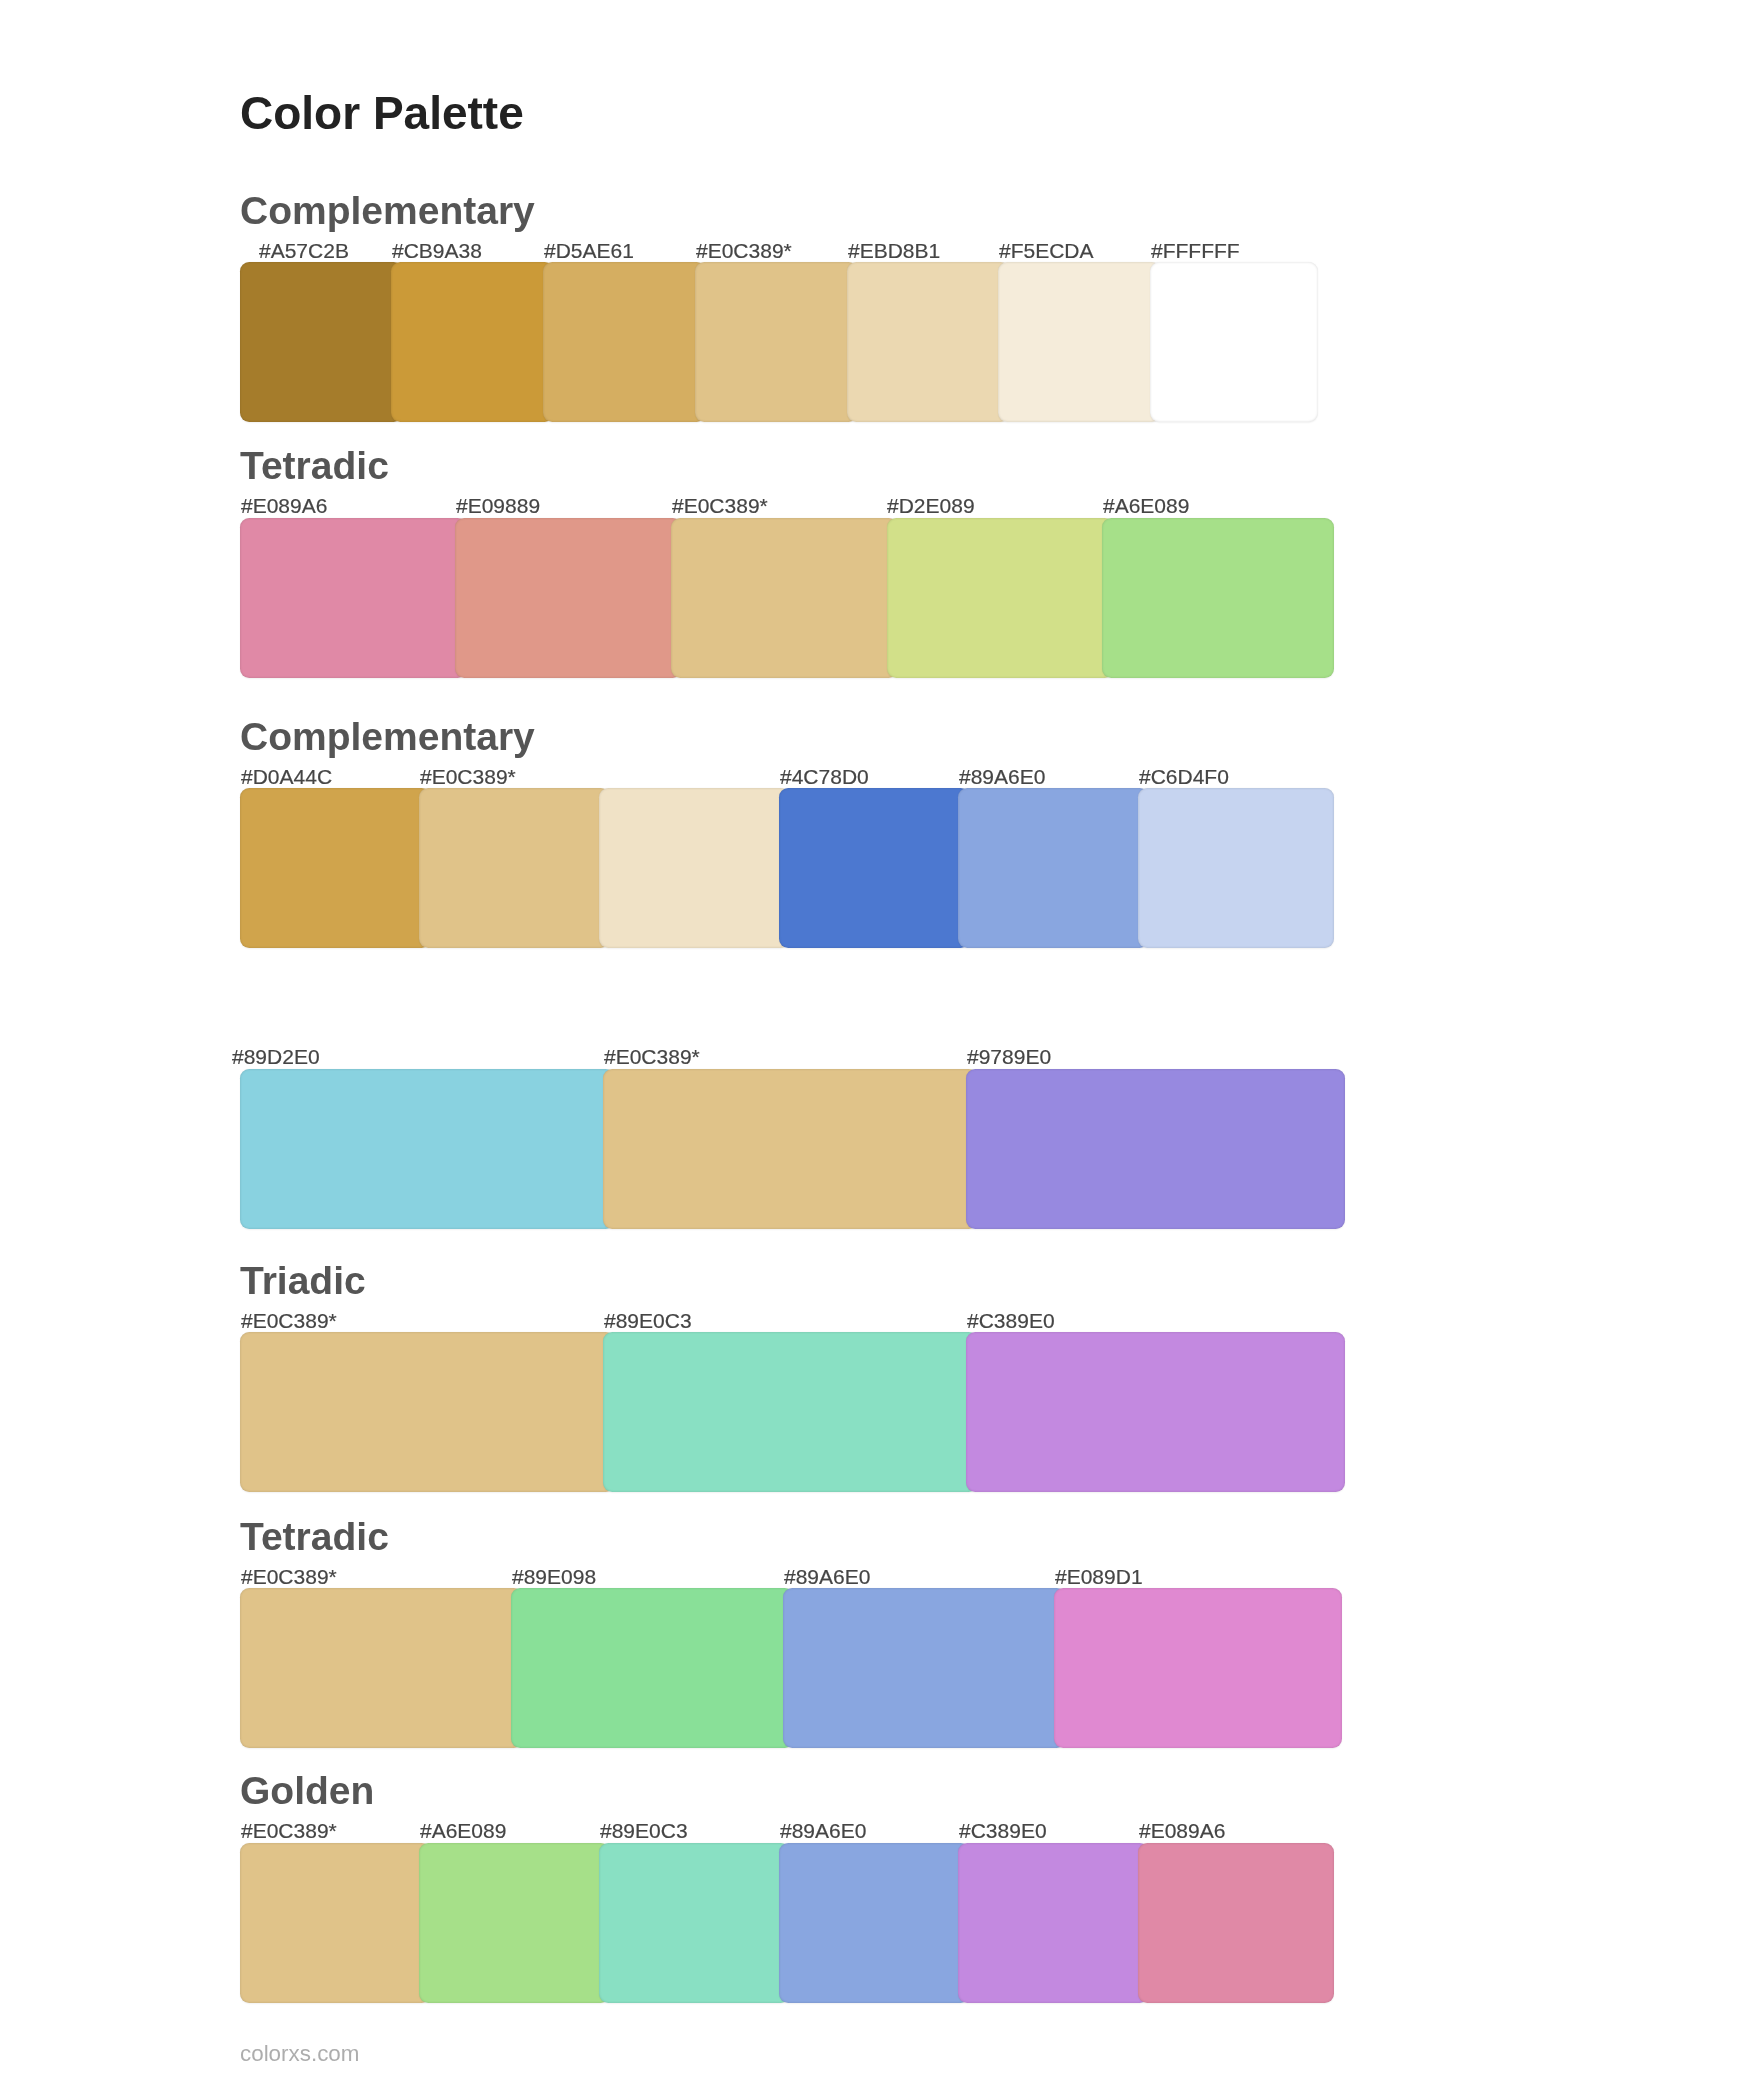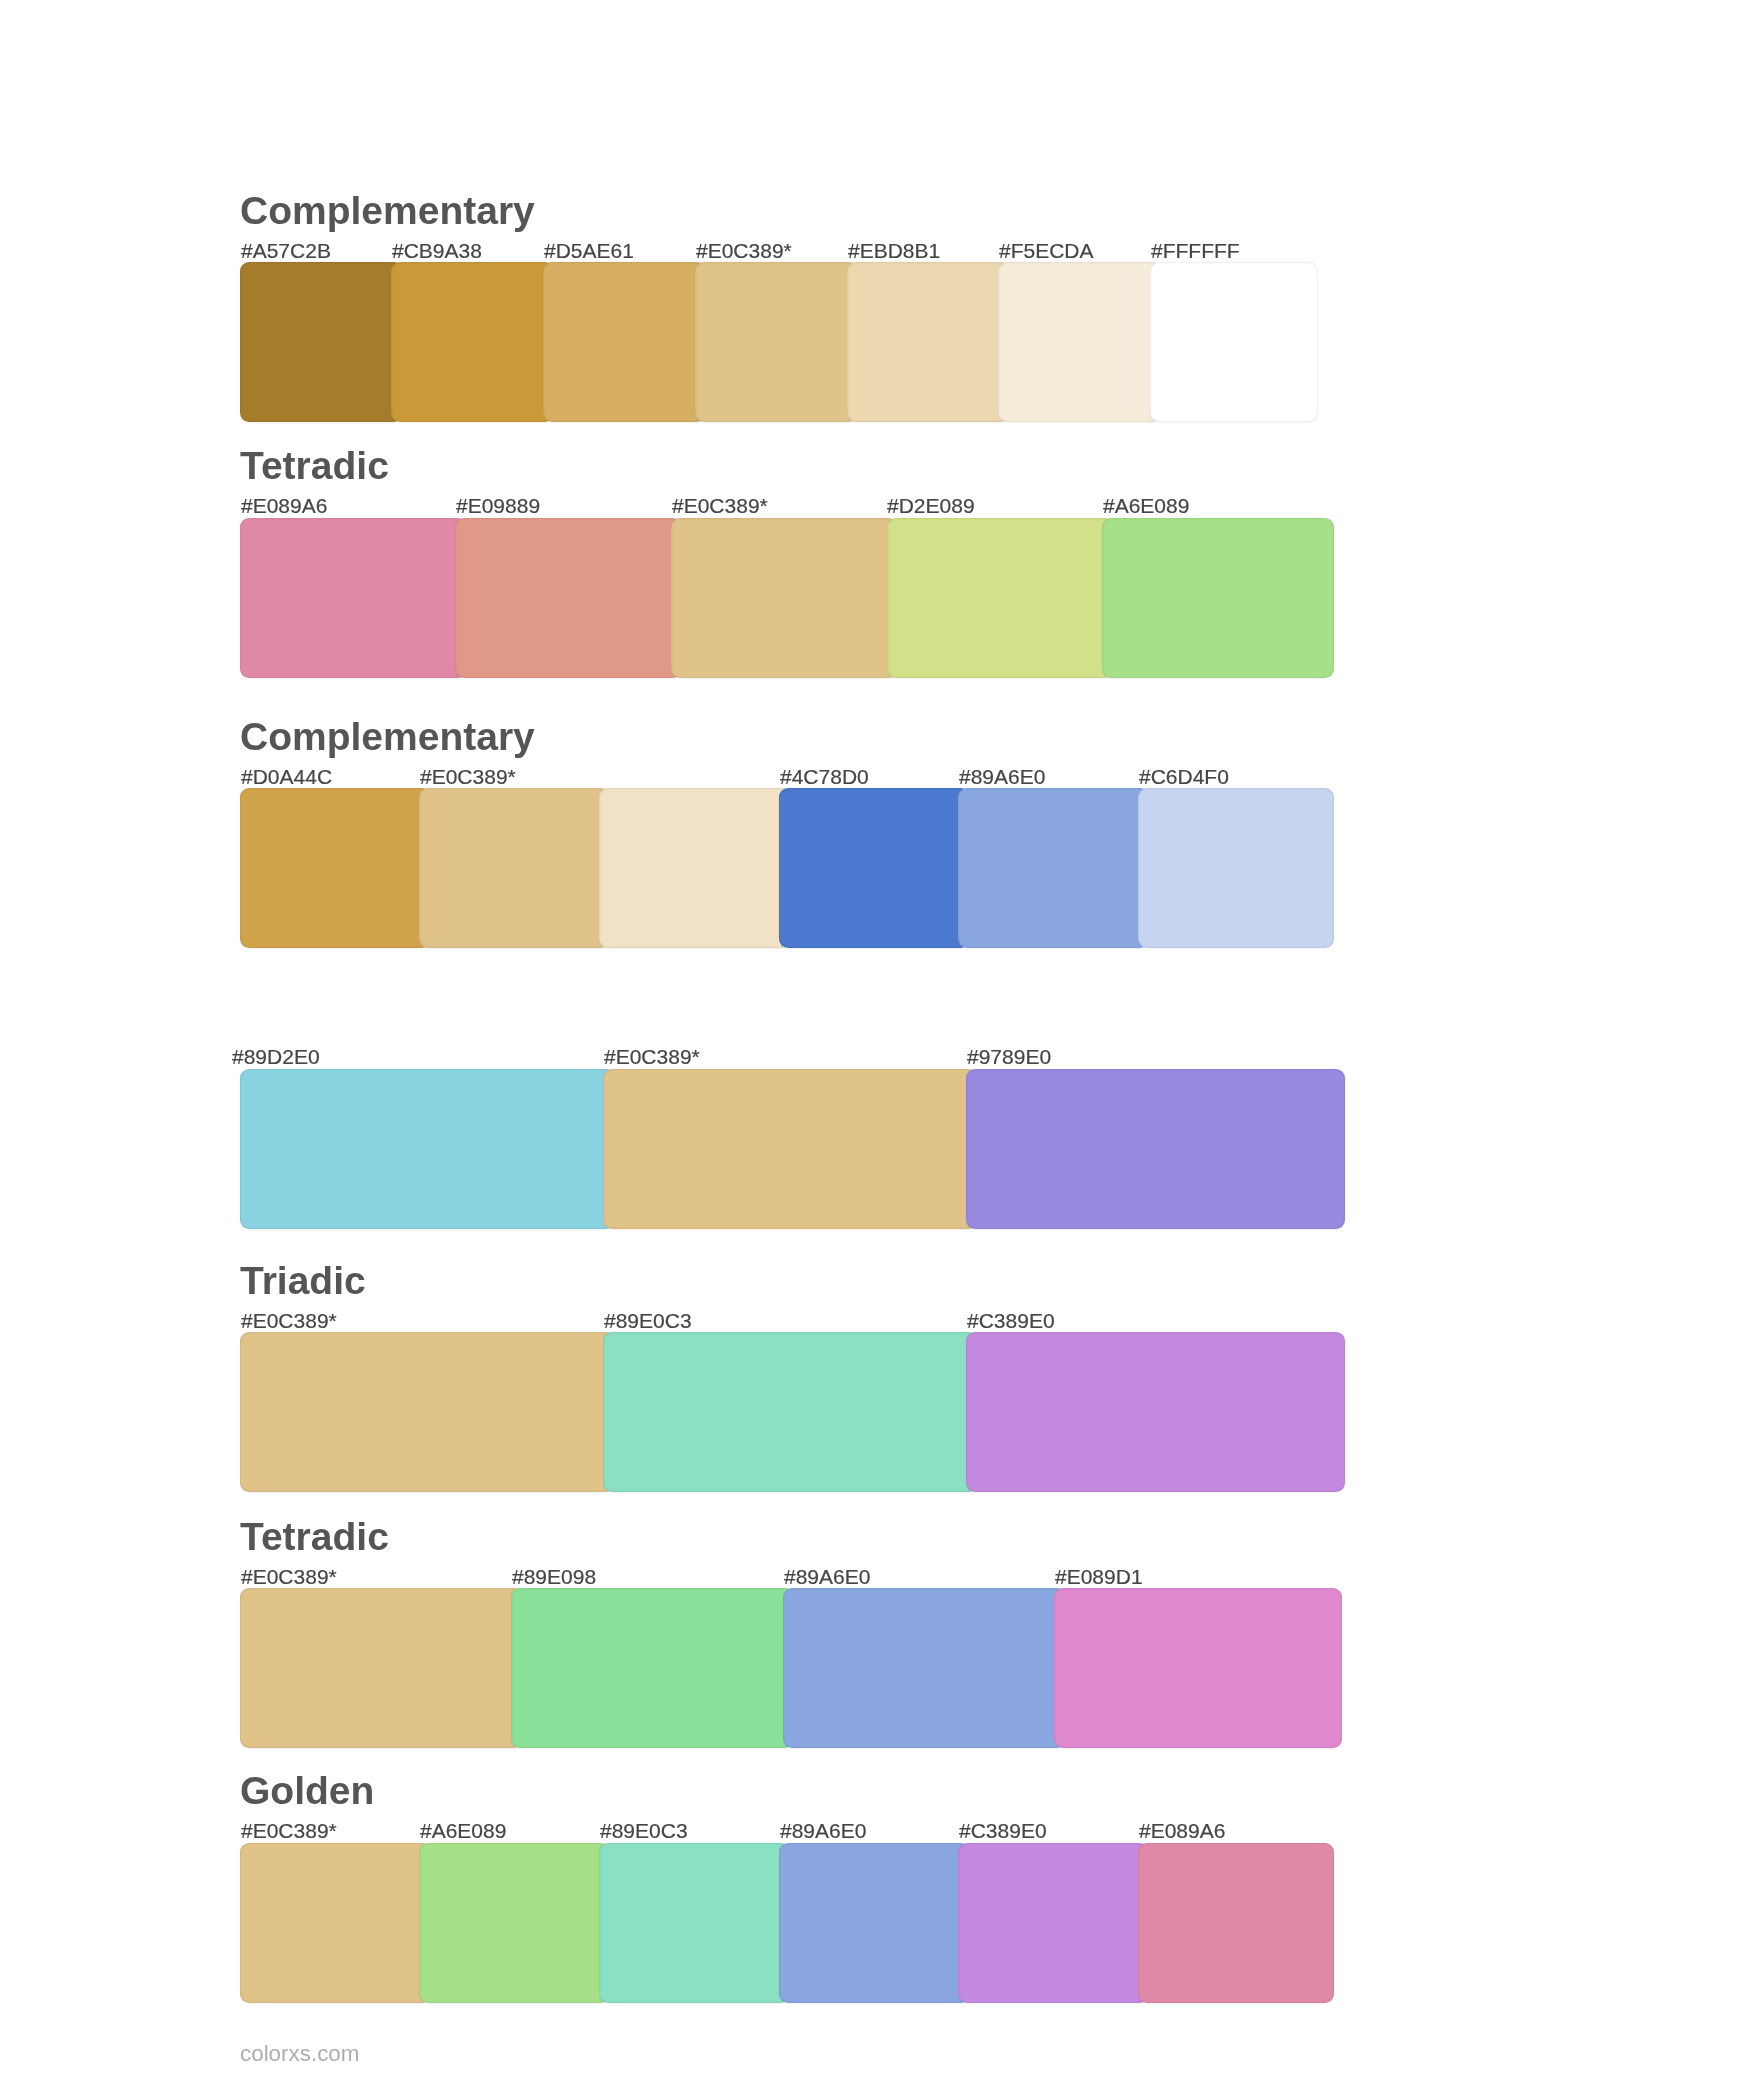--- a/index.html
+++ b/index.html
@@ -38,24 +38,25 @@
   }
   .footer {
     position:absolute; left:240px; top:2040px;
     font-size:22.4px; line-height:27px; color:#adadad; white-space:nowrap;
   }
 </style>
 </head>
 <body>
 
 <div id="page">
+  <div class="subtitle">Color Palette</div>
   <div id="sections">
       <div class="section">
         <div class="section-name" style="top:188px">Complementary</div>
-        <span class="label" style="left:241px;top:239px">#A57C2B</span>
+        <span class="label" style="left:259px;top:239px">#A57C2B</span>
         <span class="label" style="left:392px;top:239px">#CB9A38</span>
         <span class="label" style="left:544px;top:239px">#D5AE61</span>
         <span class="label" style="left:696px;top:239px">#E0C389*</span>
         <span class="label" style="left:848px;top:239px">#EBD8B1</span>
         <span class="label" style="left:999px;top:239px">#F5ECDA</span>
         <span class="label" style="left:1151px;top:239px">#FFFFFF</span>
         <div class="swatch" style="left:240px;top:262px;width:163px;height:160px;background:#A57C2B;z-index:1" title="#A57C2B"></div>
         <div class="swatch" style="left:391px;top:262px;width:163px;height:160px;background:#CB9A38;z-index:2" title="#CB9A38"></div>
         <div class="swatch" style="left:543px;top:262px;width:163px;height:160px;background:#D5AE61;z-index:3" title="#D5AE61"></div>
         <div class="swatch" style="left:695px;top:262px;width:163px;height:160px;background:#E0C389;z-index:4" title="#E0C389*"></div>

